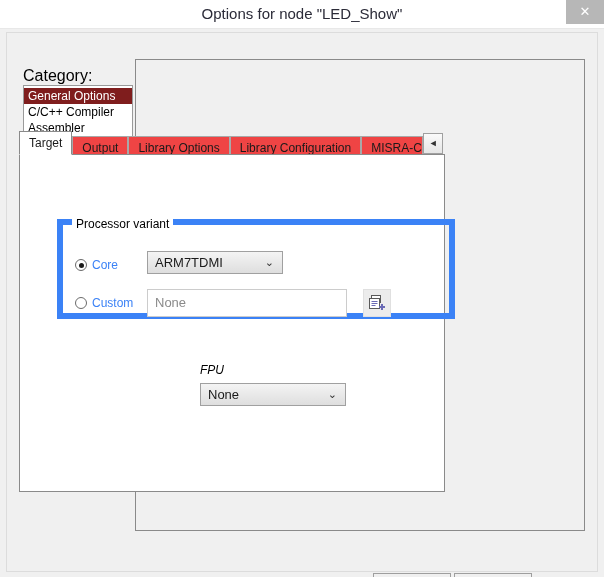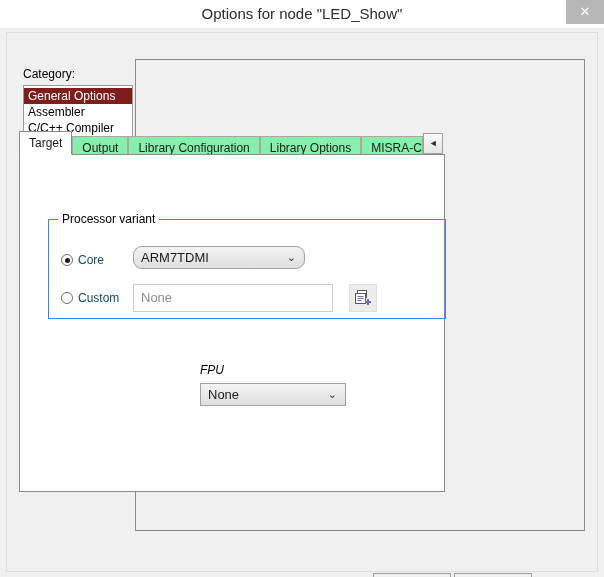--- a/index.html
+++ b/index.html
@@ -54,21 +54,21 @@
     width: 592px; height: 540px;
     background: #f0f0f0;
     border: 1px solid #dcdcdc;
     box-sizing: border-box;
   }
 
   
   .category-label {
     position: absolute;
     left: 16px; top: 34px;
-    font-size: 12px;
+    font-size: 16px;
     color: #000;
   }
   .category-list {
     position: absolute;
     left: 16px; top: 52px;
     width: 110px; height: 392px;
     background: #ffffff;
     border: 1px solid #9a9a9a;
     box-sizing: border-box;
     overflow: hidden;
@@ -103,21 +103,21 @@
     position: absolute;
     left: 12px; top: 98px;
     width: 438px; height: 24px;
   }
   .tab {
     position: relative;
     float: left;
     height: 22px;
     line-height: 22px;
     padding: 0 9px;
-    background: #86efac;
+    background: #ef4444;
     border: 1px solid #a8a8a8;
     border-bottom: none;
     box-sizing: border-box;
     font-size: 12px;
     color: #1a1a1a;
     margin-top: 5px;
     white-space: nowrap;
     cursor: default;
   }
   .tab.active {
@@ -154,22 +154,23 @@
     width: 426px; height: 338px;
     background: #ffffff;
     border: 1px solid #8a8a8a;
     box-sizing: border-box;
     z-index: 1;
   }
 
   
   .groupbox {
     position: absolute;
-    border: 1px solid #3b82f6;
-    box-sizing: border-box;
+    border: 6px solid #3b82f6;
+    box-sizing: border-box;
+    margin-left: 9px;
   }
   .group-title {
     position: absolute;
     top: -8px; left: 9px;
     background: #ffffff;
     padding: 0 4px;
     font-size: 12px;
     color: #000;
     white-space: nowrap;
   }
@@ -208,21 +209,21 @@
     left: 2.5px; top: 2.5px;
     width: 5px; height: 5px;
     border-radius: 50%;
     background: #1a1a1a;
   }
   .radio.disabled {
     border-color: #bdbdbd;
     background: #ececec;
   }
   .radio.disabled.checked::after { background: #9a9a9a; }
-  .radio-label { font-size: 12px; color: #0c4a6e; }
+  .radio-label { font-size: 12px; color: #3b82f6; }
   .radio-label.disabled { color: #9a9a9a; }
 
   
   .combo {
     position: absolute;
     height: 23px;
     background: linear-gradient(#f4f4f4, #dedede);
     border: 1px solid #a0a0a0;
     box-sizing: border-box;
     font-size: 13px;
@@ -290,22 +291,22 @@
   <div class="title-text">Options for node "LED_Show"</div>
   <div class="close-btn">✕</div>
 </div>
 
 <div class="dialog-body">
 
   <div class="category-label">Category:</div>
 
   <div class="category-list" id="category-list">
       <div class="cat-item selected">General Options</div>
+      <div class="cat-item">C/C++ Compiler</div>
       <div class="cat-item">Assembler</div>
-      <div class="cat-item">C/C++ Compiler</div>
       <div class="cat-item">Output Converter</div>
       <div class="cat-item">Custom Build</div>
       <div class="cat-item">Build Actions</div>
       <div class="cat-item">Linker</div>
       <div class="cat-item">Debugger</div>
       <div class="cat-item indent">Simulator</div>
       <div class="cat-item indent">Angel</div>
       <div class="cat-item indent">CMSIS DAP</div>
       <div class="cat-item indent">GDB Server</div>
       <div class="cat-item indent">IAR ROM-monitor</div>
@@ -318,37 +319,37 @@
       <div class="cat-item indent">ST-LINK</div>
       <div class="cat-item indent">Third-Party Driver</div>
       <div class="cat-item indent">TI XDS100/200</div>
     </div>
 
   <div class="tab-pane"></div>
 
   <div class="tabstrip" id="tab-strip">
       <div class="tab active">Target</div>
       <div class="tab">Output</div>
+      <div class="tab">Library Options</div>
       <div class="tab">Library Configuration</div>
-      <div class="tab">Library Options</div>
       <div class="tab clipped">MISRA-C:2</div>
       <div class="tab-scroll">◄</div>
       <div class="tab-scroll">►</div>
     </div>
 
   <div class="tab-content">
 
     <div class="groupbox" id="group-processor">
       <div class="group-title">Processor variant</div>
 
       <div class="radio-row" style="left:12px; top:32px;">
         <span class="radio checked"></span><span class="radio-label">Core</span>
       </div>
 
-      <div class="combo" style="left:84px; top:26px; width:172px;border-radius:9px;">
+      <div class="combo" style="left:84px; top:26px; width:136px;">
         <span>ARM7TDMI</span>
         <span class="chev">⌄</span>
       </div>
 
       <div class="radio-row" style="left:12px; top:70px;">
         <span class="radio"></span><span class="radio-label">Custom</span>
       </div>
 
       <div class="textfield" style="left:84px; top:64px; width:200px;">
         <span>None</span>

